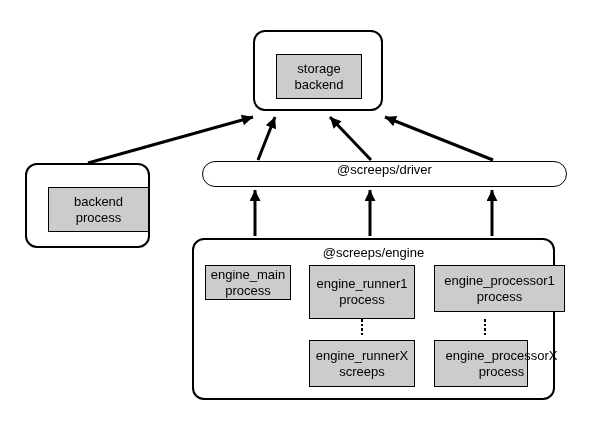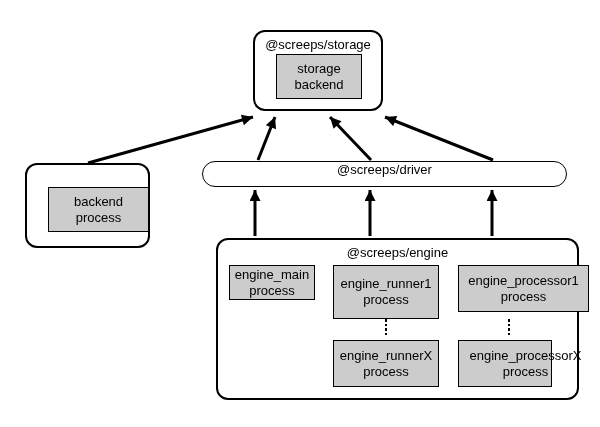--- a/index.html
+++ b/index.html
@@ -33,35 +33,34 @@
   }
   .vdots span { width:2.5px; height:2.5px; background:#000; display:block; }
   svg.arrows { position:absolute; left:0; top:0; pointer-events:none; }
 </style>
 </head>
 <body>
 
 <div id="canvas">
 
   <div class="node" style="left:253px; top:30px; width:130px; height:81px;">
-    <div class="node-title">@screeps/storage</div>
     <div class="process" style="left:21px; top:22px; width:86px; height:45px;">storage
 backend</div>
   </div>
 
   <div class="node" style="left:25px; top:163px; width:125px; height:85px;">
     <div class="process" style="left:21px; top:22px; width:101px; height:45px;">backend
 process</div>
   </div>
 
   <div class="pill" style="left:202px; top:161px; width:365px; height:26px;">
     <span>@screeps/driver</span>
   </div>
 
-  <div class="node" style="left:216px; top:238px; width:363px; height:162px;">
+  <div class="node" style="left:192px; top:238px; width:363px; height:162px;">
     <div class="node-title">@screeps/engine</div>
 
     <div class="process" style="left:11px; top:25px; width:86px; height:35px;text-align:center;">engine_main
 process</div>
 
     <div class="process" style="left:115px; top:25px; width:106px; height:54px;">engine_runner1
 process</div>
 
     <div class="process" style="left:240px; top:25px; width:131px; height:47px;">engine_processor1
 process</div>
@@ -74,21 +73,21 @@
     </div>
 
     <div class="vdots" style="left:289px; top:79px;">
       <span></span>
         <span></span>
         <span></span>
         <span></span>
     </div>
 
     <div class="process" style="left:115px; top:100px; width:106px; height:47px;">engine_runnerX
-process</div>
+screeps</div>
 
     <div class="process" style="left:240px; top:100px; width:94px; height:47px;padding-left:41px;">engine_processorX
 process</div>
   </div>
 
   <svg class="arrows" width="600" height="427" viewBox="0 0 600 427">
     <defs>
       <marker id="ah" viewBox="0 0 10 10" refX="10" refY="5" markerWidth="13" markerHeight="11" markerUnits="userSpaceOnUse" orient="auto">
         <path d="M0,0 L10,5 L0,10 z" fill="#000000"></path>
       </marker>

